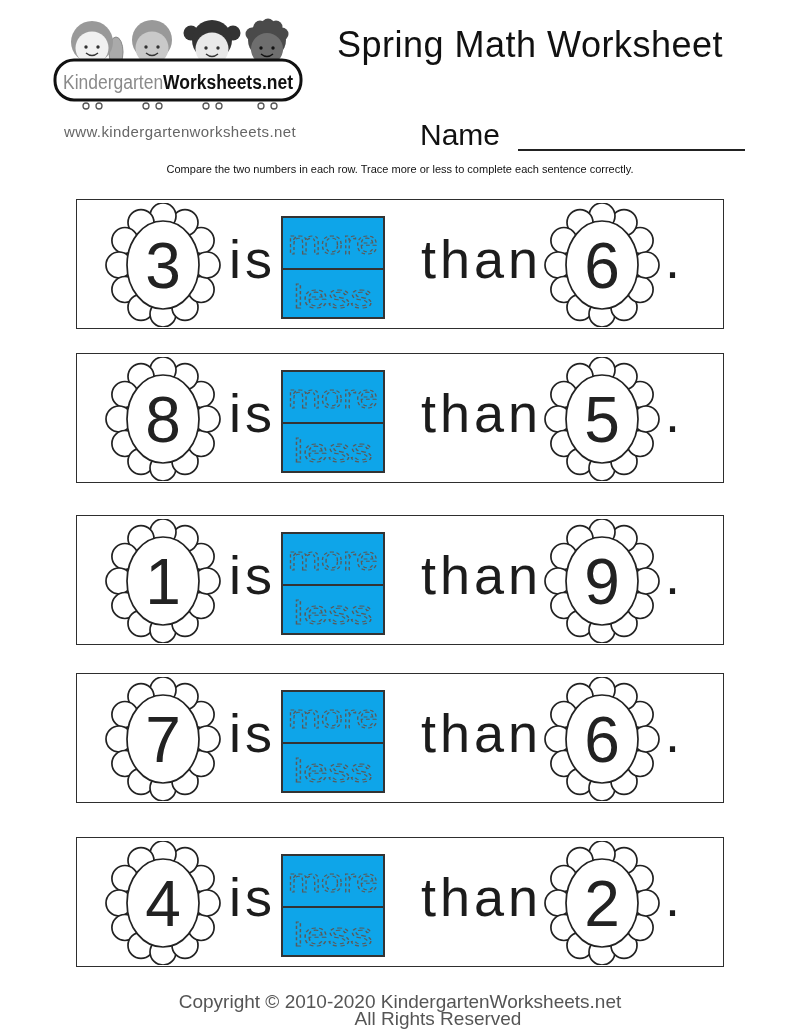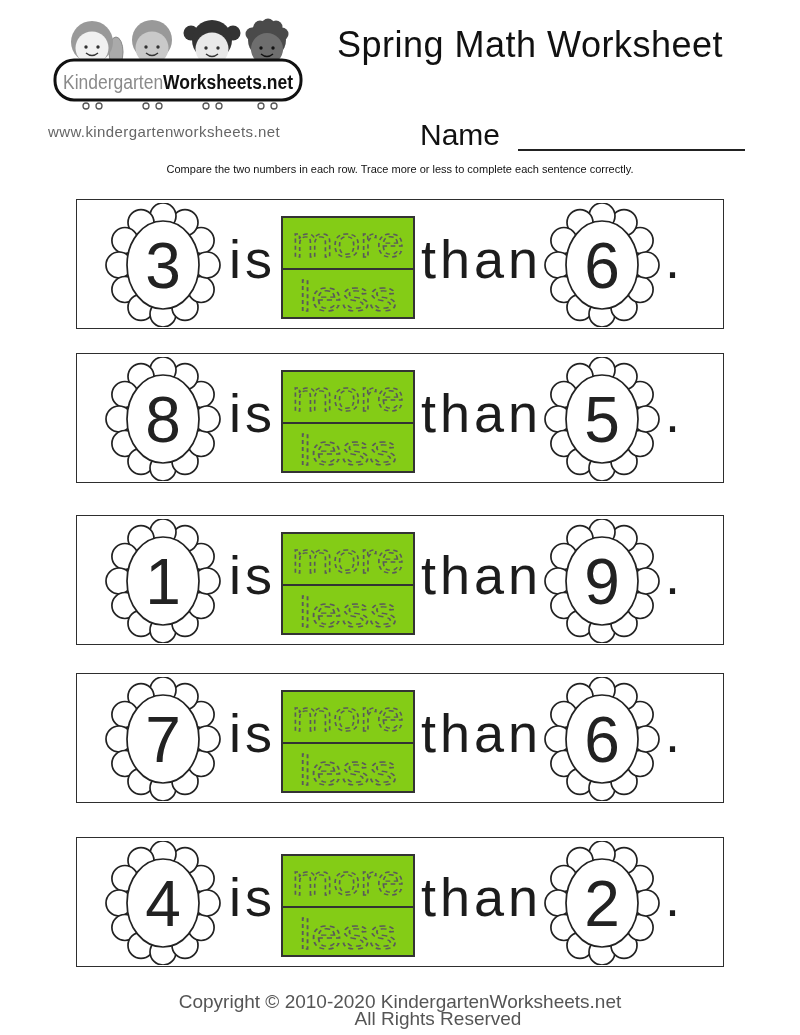--- a/index.html
+++ b/index.html
@@ -1,41 +1,41 @@
 <!DOCTYPE html>
 <html><head>
 <meta charset="utf-8">
 <style>
   html,body{margin:0;padding:0;background:#fff;}
   #page{position:relative;width:800px;height:1035px;background:#fff;overflow:hidden;
         font-family:"Liberation Sans",sans-serif;color:#1a1a1a;}
 
   
   #logo-svg{position:absolute;left:52px;top:18px;width:252px;height:102px;}
-  .site-url{position:absolute;left:48px;top:123px;font-size:15px;color:#666;letter-spacing:.4px;}
+  .site-url{position:absolute;left:64px;top:123px;font-size:15px;color:#666;letter-spacing:.4px;}
   .ws-title{position:absolute;left:337px;top:24px;font-size:36px;color:#111;letter-spacing:.5px;}
   .ws-subtitle{position:absolute;left:339px;top:74px;font-size:24px;font-weight:bold;color:#111;letter-spacing:.5px;}
   .name-label{position:absolute;left:420px;top:118px;font-size:30px;color:#111;}
   .name-line{position:absolute;left:518px;top:120px;width:227px;height:29px;border-bottom:2.5px solid #222;}
   .instructions{position:absolute;left:0;top:163px;width:800px;text-align:center;font-size:11px;color:#111;}
 
   
   .row{position:absolute;left:76px;width:648px;height:130px;border:1.7px solid #2e2e2e;
        background:#fff;box-sizing:border-box;}
   .flower{position:absolute;width:120px;height:124px;top:3px;}
   .flower-left{left:26px;}
   .flower-right{left:465px;}
   .petal,.flower-center{fill:#fff;stroke:#222;stroke-width:1.7px;}
   .flower-num{font-size:64px;fill:#222;text-anchor:middle;font-family:"Liberation Sans",sans-serif;}
   .word{position:absolute;top:0;line-height:118px;font-size:54px;color:#1c1c1c;letter-spacing:4px;}
   .is-word{left:152px;}
   .than-word{left:344px;}
   .period{position:absolute;left:588px;top:0;line-height:118px;font-size:54px;color:#1c1c1c;}
-  .trace-box{position:absolute;left:204px;top:16px;width:134px;height:103px;
-             border:2px solid #333;box-sizing:border-box;background:#84cc16;}
+  .trace-box{position:absolute;left:204px;top:16px;width:104px;height:103px;
+             border:2px solid #333;box-sizing:border-box;background:#0ea5e9;}
   .trace-cell{height:49.5px;}
   .trace-cell.top{border-bottom:2px solid #333;box-sizing:content-box;}
   .trace-cell svg{display:block;width:100%;height:49.5px;}
   .trace-text{font-size:42px;fill:none;stroke:#5a5a5a;stroke-width:1.4px;
               stroke-dasharray:4 3;text-anchor:middle;font-family:"Liberation Sans",sans-serif;}
 
   
   .logo-gray{fill:#8a8a8a;}
   .logo-black{fill:#111;font-weight:bold;}
 

